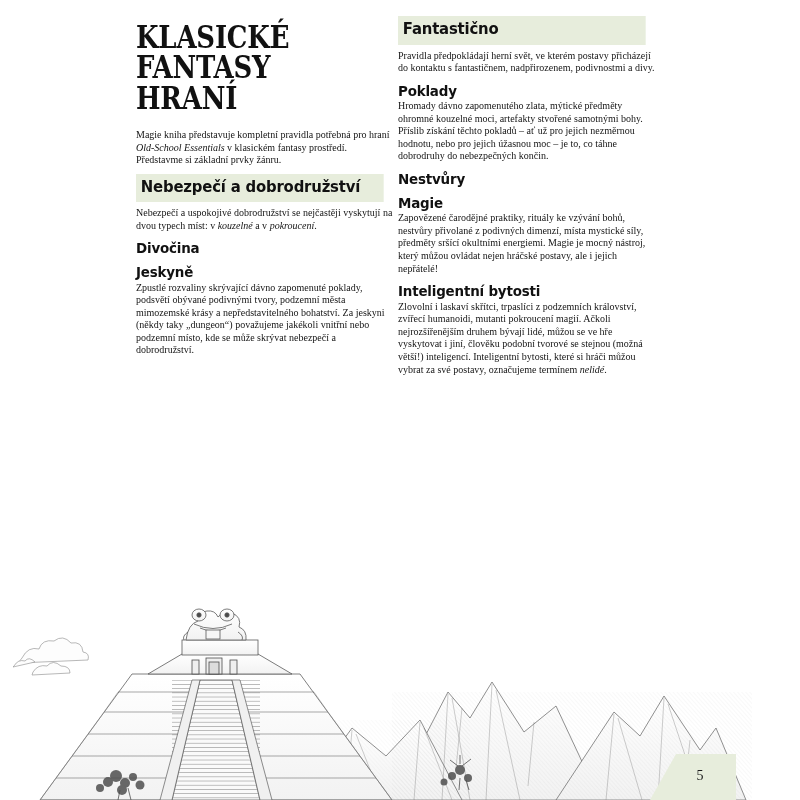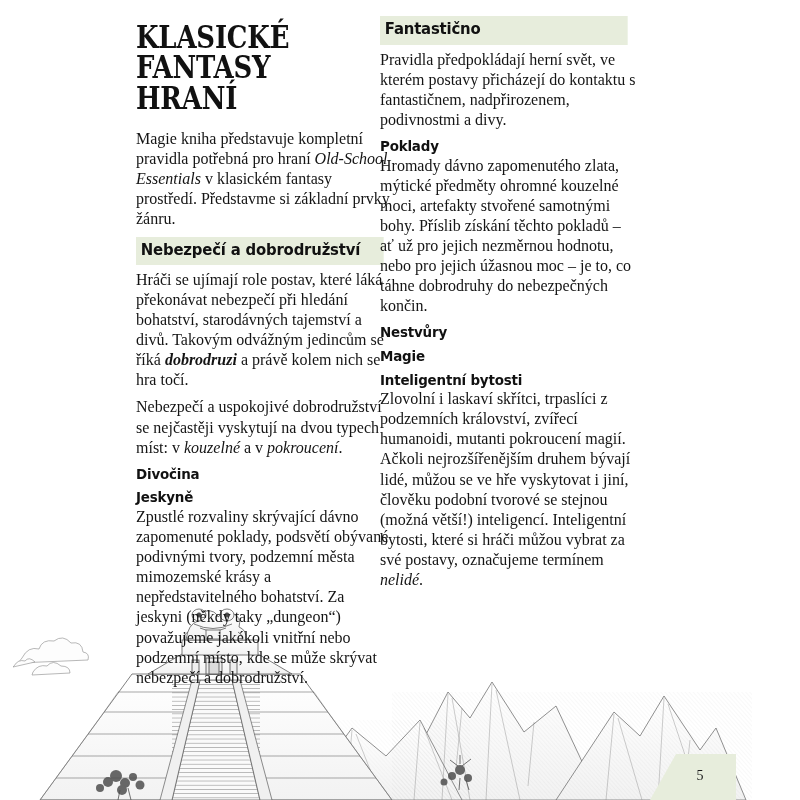--- a/index.html
+++ b/index.html
@@ -17,21 +17,21 @@
     width:736px;height:800px;border-radius:29px;
   }
 
   
   .col{
     position:absolute;
     top:12px;
     width:258px;
   }
   .col-left{left:136px;}
-  .col-right{left:380px;}
+  .col-right{left:398px;}
 
   
   .main-title{
     font-family:"DejaVu Serif",serif;
     font-weight:700;
     font-size:31px;
     line-height:0.98;
     letter-spacing:-0.2px;
     color:#111;
     margin:10px 0 16px 0;
@@ -66,21 +66,21 @@
     color:#111;
     margin:9px 0 2px 0;
     letter-spacing:-0.2px;
     transform:scaleX(0.96);
     transform-origin:left center;
   }
 
   
   p.body{
     font-family:"Liberation Serif",serif;
-    font-size:16px;
+    font-size:10px;
     line-height:1.255;
     margin:0 0 7px 0;
     text-align:left;
     color:#141414;
     hyphens:none;
   }
   p.body:last-child{margin-bottom:0;}
   .it{font-style:italic;font-family:Liberation Serif, serif;}
   .itb{font-style:italic;font-weight:700;}
 
@@ -227,41 +227,41 @@
 
     <h1 class="main-title">
       <span class="tl-line">Klasické fantasy</span>
       <span class="tl-line">hraní</span>
     </h1>
 
     <p class="body"><span>Magie kniha představuje kompletní pravidla potřebná pro hraní </span><span class="it">Old-School Essentials</span><span> v klasickém fantasy prostředí. Představme si základní prvky žánru.</span></p>
 
     <div class="band">Nebezpečí a dobrodružství</div>
 
-    <p class="body"><span>Hráči se ujímají role postav, které láká překonávat nebezpečí při hledání bohatství, starodávných tajemství a divů. Takovým odvážným jedincům se říká </span><span class="itb">dobrodruzi</span><span> a právě kolem nich se hra točí.</span></p>
 
     <p class="body"><span>Nebezpečí a uspokojivé dobrodružství se nejčastěji vyskytují na dvou typech míst: v </span><span class="it">kouzelné</span><span> a v </span><span class="it">pokroucení</span><span>.</span></p>
 
     <h3 class="sub">Divočina</h3>
 
     <h3 class="sub">Jeskyně</h3>
     <p class="body">Zpustlé rozvaliny skrývající dávno zapomenuté poklady, podsvětí obývané podivnými tvory, podzemní města mimozemské krásy a nepředstavitelného bohatství. Za jeskyni (někdy taky „dungeon“) považujeme jakékoli vnitřní nebo podzemní místo, kde se může skrývat nebezpečí a dobrodružství.</p>
   </div>
 
   <div class="col col-right">
 
     <div class="band">Fantastično</div>
     <p class="body">Pravidla předpokládají herní svět, ve kterém postavy přicházejí do kontaktu s fantastičnem, nadpřirozenem, podivnostmi a divy.</p>
 
     <h3 class="sub">Poklady</h3>
     <p class="body">Hromady dávno zapomenutého zlata, mýtické předměty ohromné kouzelné moci, artefakty stvořené samotnými bohy. Příslib získání těchto pokladů – ať už pro jejich nezměrnou hodnotu, nebo pro jejich úžasnou moc – je to, co táhne dobrodruhy do nebezpečných končin.</p>
 
     <h3 class="sub">Nestvůry</h3>
 
     <h3 class="sub">Magie</h3>
+    <p class="body">Zapovězené čarodějné praktiky, rituály ke vzývání bohů, nestvůry přivolané z podivných dimenzí, místa mystické síly, předměty sršící okultními energiemi. Magie je mocný nástroj, který můžou ovládat nejen hráčské postavy, ale i jejich nepřátelé!</p>
 
     <h3 class="sub">Inteligentní bytosti</h3>
     <p class="body"><span>Zlovolní i laskaví skřítci, trpaslíci z podzemních království, zvířecí humanoidi, mutanti pokroucení magií. Ačkoli nejrozšířenějším druhem bývají lidé, můžou se ve hře vyskytovat i jiní, člověku podobní tvorové se stejnou (možná větší!) inteligencí. Inteligentní bytosti, které si hráči můžou vybrat za své postavy, označujeme termínem </span><span class="it">nelidé</span><span>.</span></p>
   </div>
 
   <div class="folio">
     <span class="folio-num">5</span>
   </div>
 
 </div>

